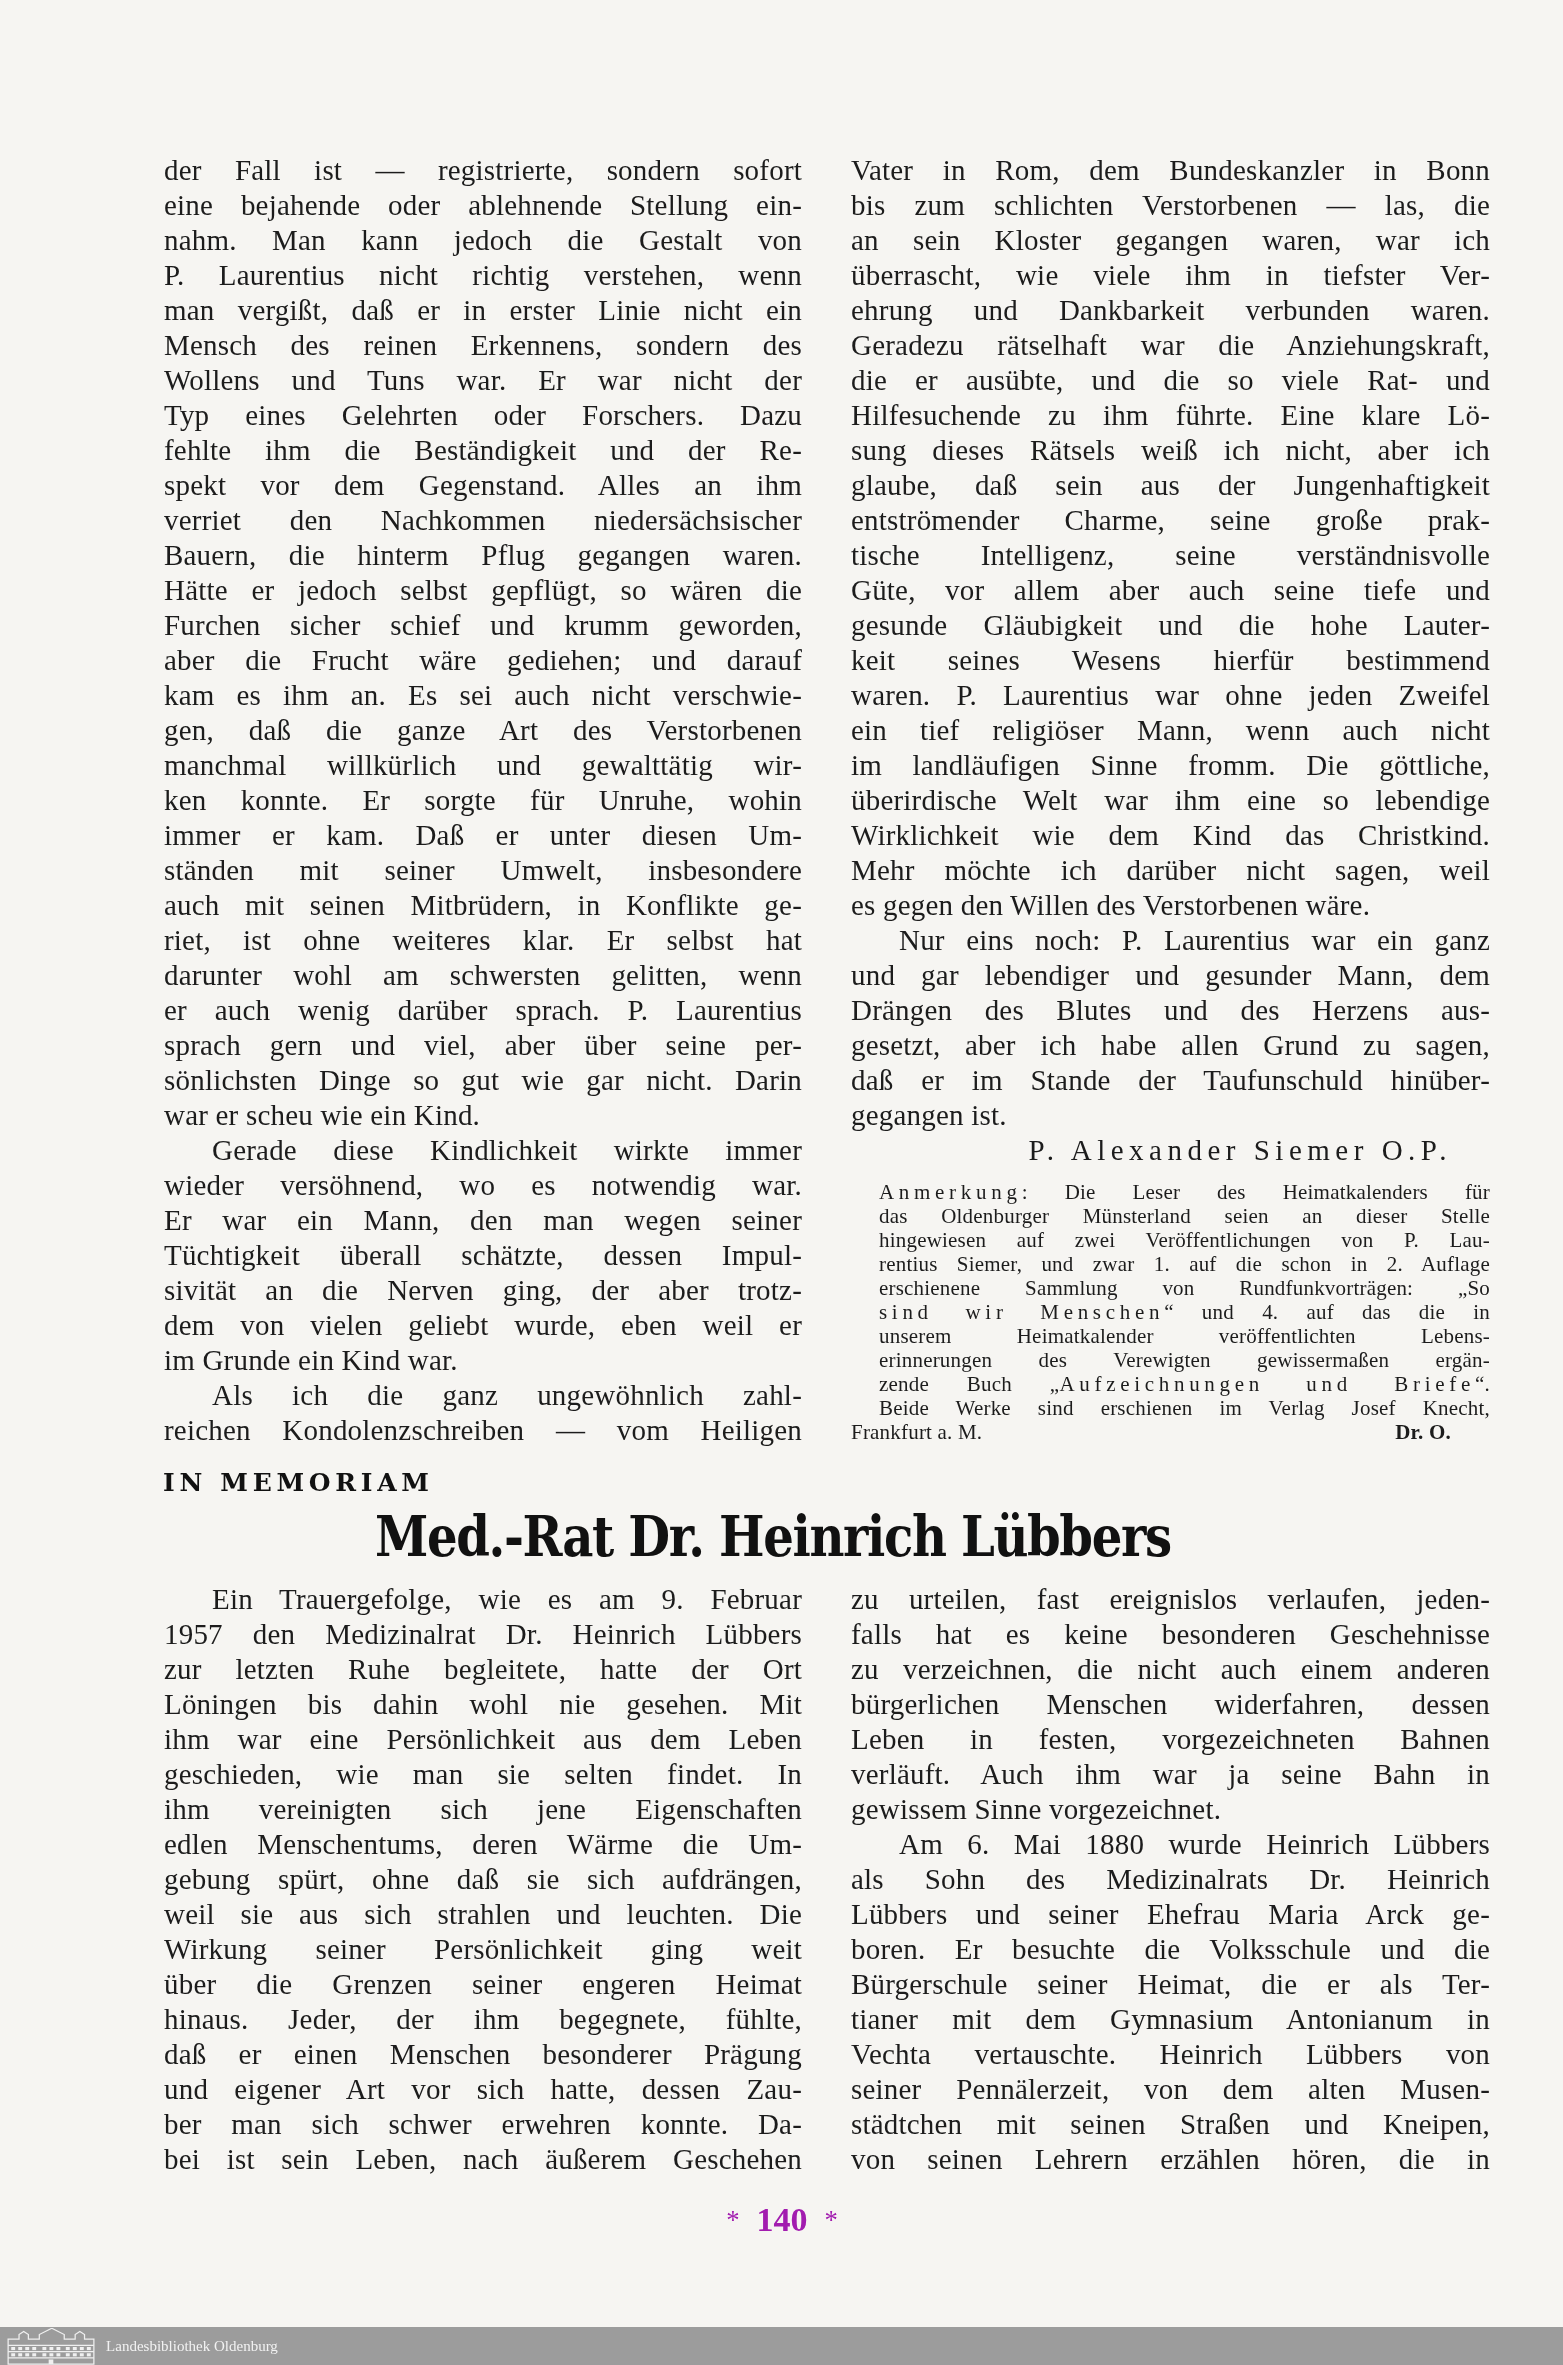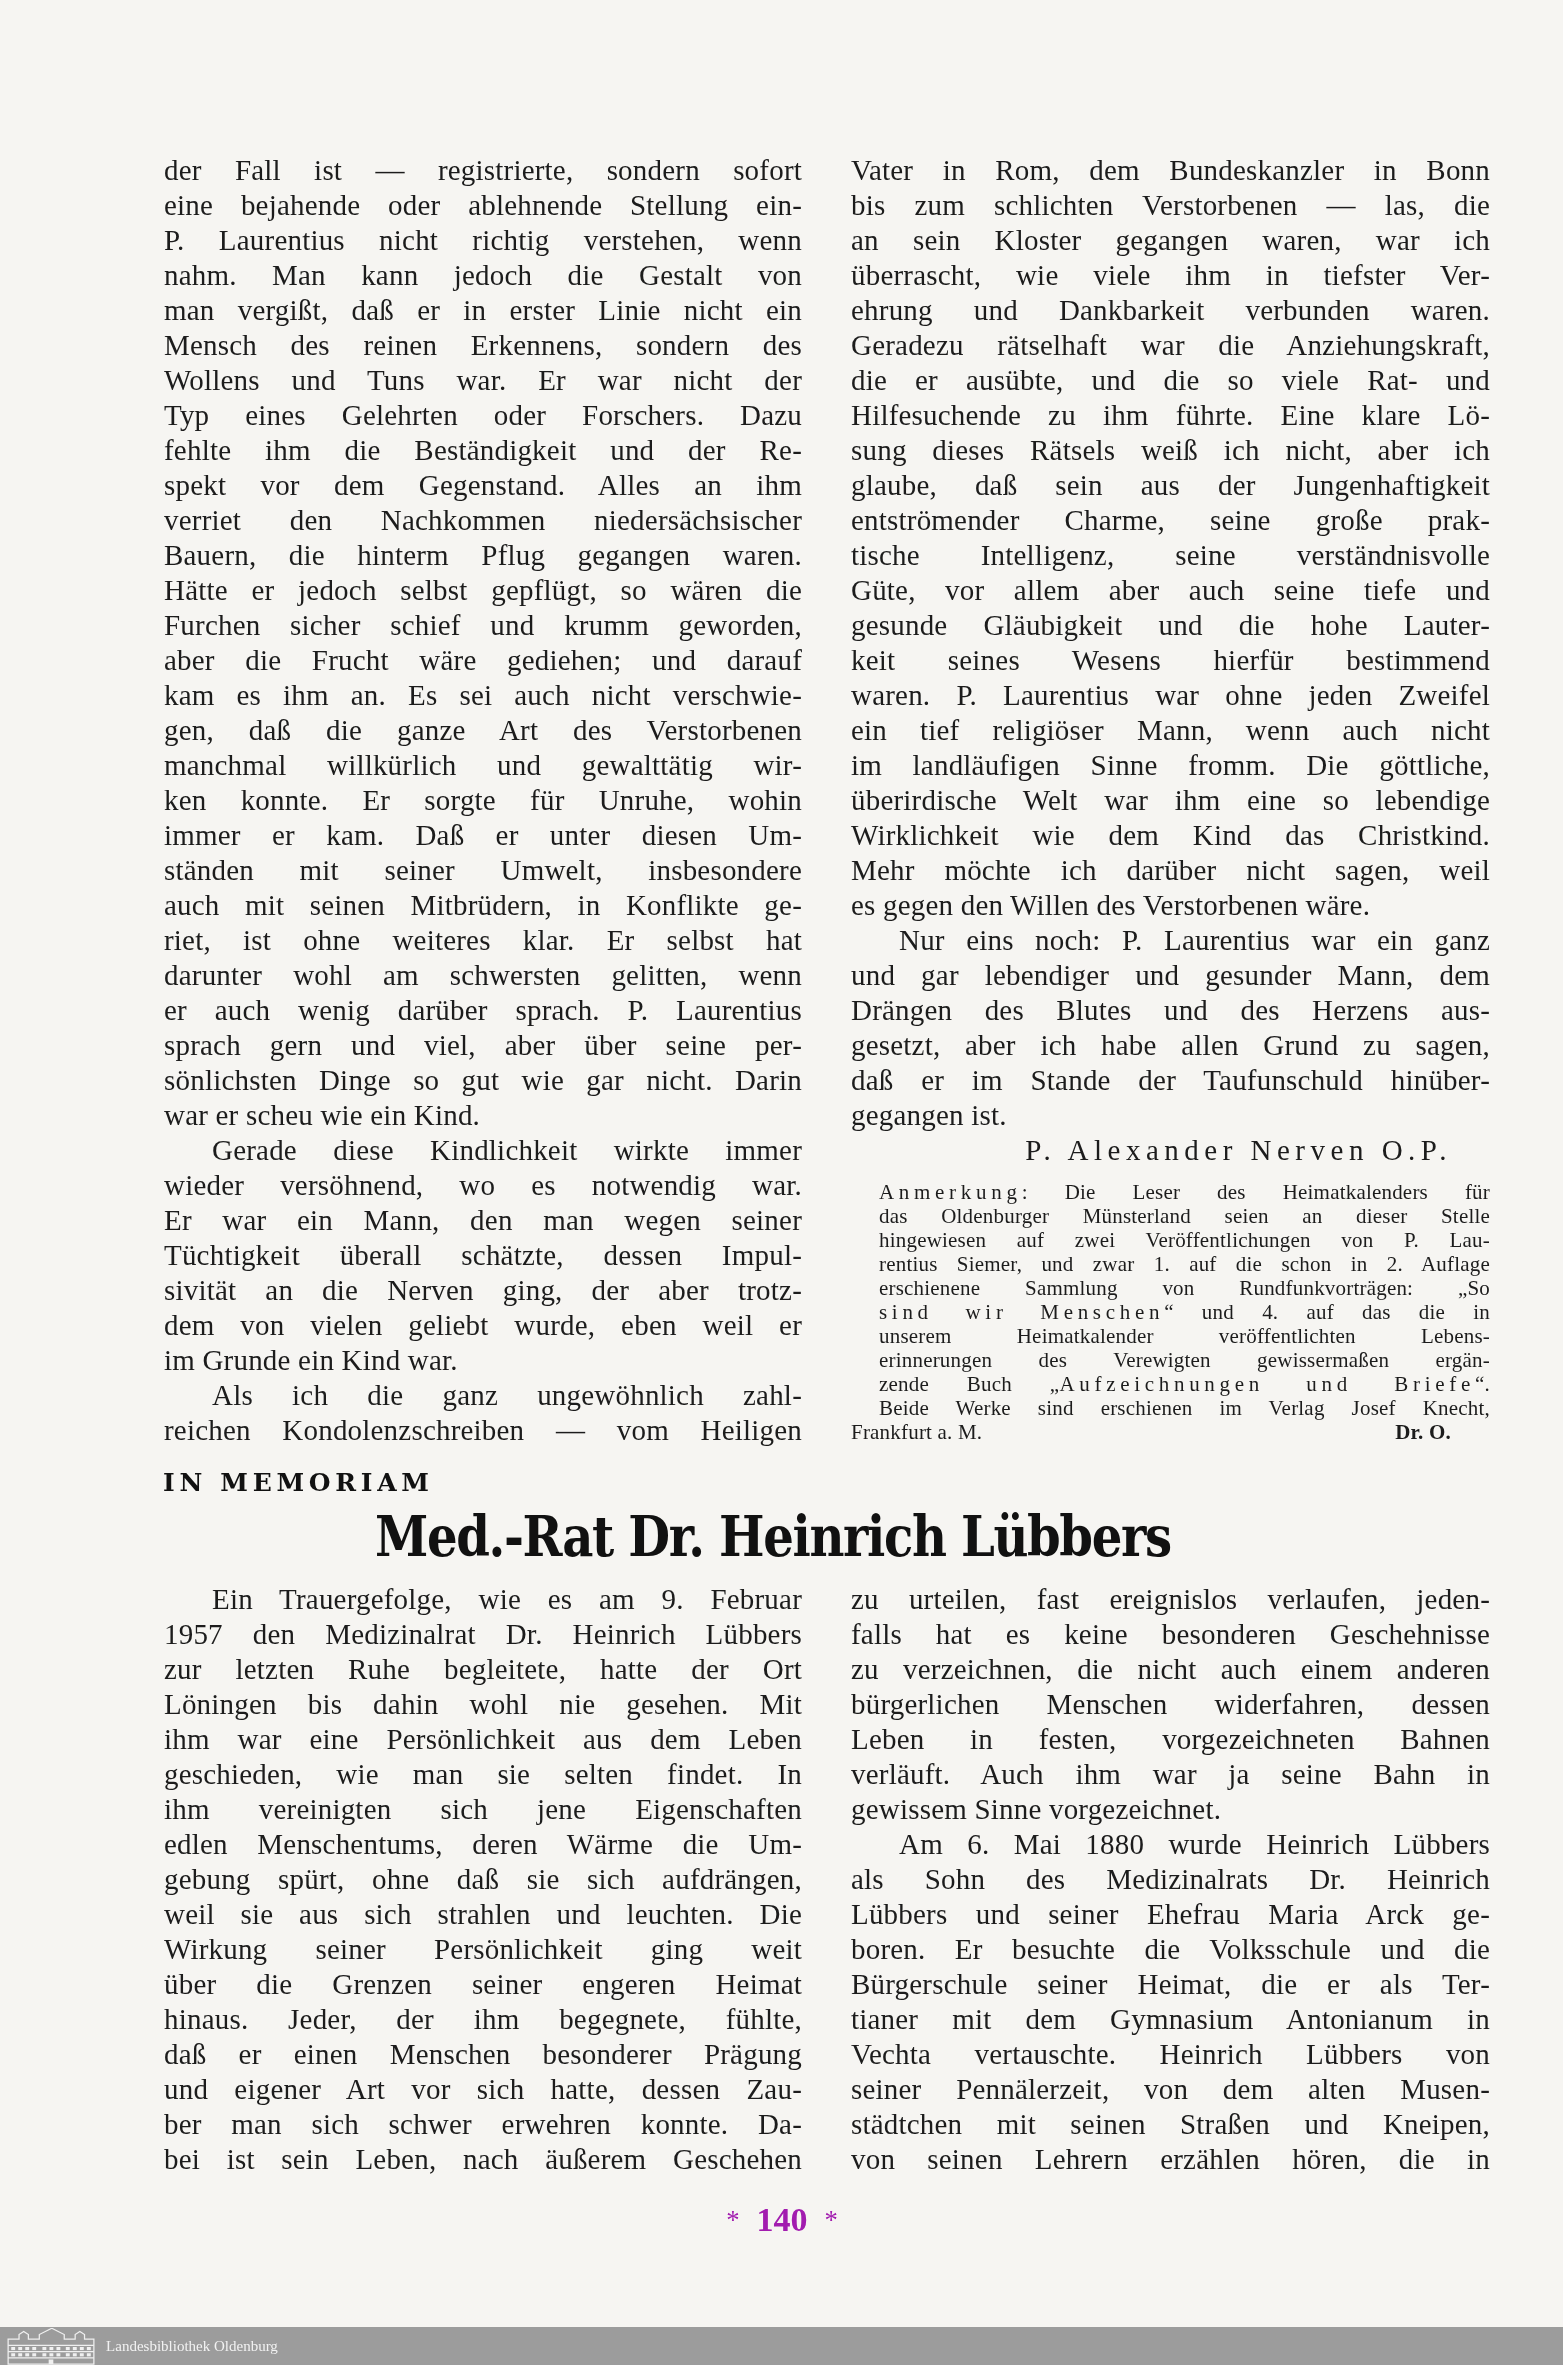--- a/index.html
+++ b/index.html
@@ -75,22 +75,22 @@
     margin-left: 9.4px; color: #f2f2f2;
     font-family: "Liberation Serif", "DejaVu Serif", serif; font-size: 15px;
   }
 </style>
 </head>
 <body>
 
 <div class="col col-tl">
     <span class="ln">der Fall ist — registrierte, sondern sofort</span>
     <span class="ln">eine bejahende oder ablehnende Stellung ein-</span>
+    <span class="ln">nahm.  Man kann jedoch die Gestalt von</span>
     <span class="ln">P. Laurentius nicht richtig verstehen, wenn</span>
-    <span class="ln">nahm.  Man kann jedoch die Gestalt von</span>
     <span class="ln">man vergißt, daß er in erster Linie nicht ein</span>
     <span class="ln">Mensch des reinen Erkennens, sondern des</span>
     <span class="ln">Wollens und Tuns war.  Er war nicht der</span>
     <span class="ln">Typ eines Gelehrten oder Forschers.  Dazu</span>
     <span class="ln">fehlte ihm die Beständigkeit und der Re-</span>
     <span class="ln">spekt vor dem Gegenstand.  Alles an ihm</span>
     <span class="ln">verriet den Nachkommen niedersächsischer</span>
     <span class="ln">Bauern, die hinterm Pflug gegangen waren.</span>
     <span class="ln">Hätte er jedoch selbst gepflügt, so wären die</span>
     <span class="ln">Furchen sicher schief und krumm geworden,</span>
@@ -142,21 +142,21 @@
       <span class="ln">Wirklichkeit wie dem Kind das Christkind.</span>
       <span class="ln">Mehr möchte ich darüber nicht sagen, weil</span>
       <span class="ln last">es gegen den Willen des Verstorbenen wäre.</span>
       <span class="ln indent">Nur eins noch: P. Laurentius war ein ganz</span>
       <span class="ln">und gar lebendiger und gesunder Mann, dem</span>
       <span class="ln">Drängen des Blutes und des Herzens aus-</span>
       <span class="ln">gesetzt, aber ich habe allen Grund zu sagen,</span>
       <span class="ln">daß er im Stande der Taufunschuld hinüber-</span>
       <span class="ln last">gegangen ist.</span>
     </div>
-  <span class="signature">P. Alexander Nerven O.P.</span>
+  <span class="signature">P. Alexander Siemer O.P.</span>
 </div>
 
 <div class="note">
   <span class="ln"><span class="spaced">Anmerkung</span><span>: Die Leser des Heimatkalenders für</span></span>
   <span class="ln">das Oldenburger Münsterland seien an dieser Stelle</span>
   <span class="ln">hingewiesen auf zwei Veröffentlichungen von P. Lau-</span>
   <span class="ln">rentius Siemer, und zwar 1. auf die schon in 2. Auflage</span>
   <span class="ln">erschienene Sammlung von Rundfunkvorträgen: „So</span>
   <span class="ln"><span class="spaced">sind wir Menschen</span><span>“ und 4. auf das die in</span></span>
   <span class="ln">unserem Heimatkalender veröffentlichten Lebens-</span>

